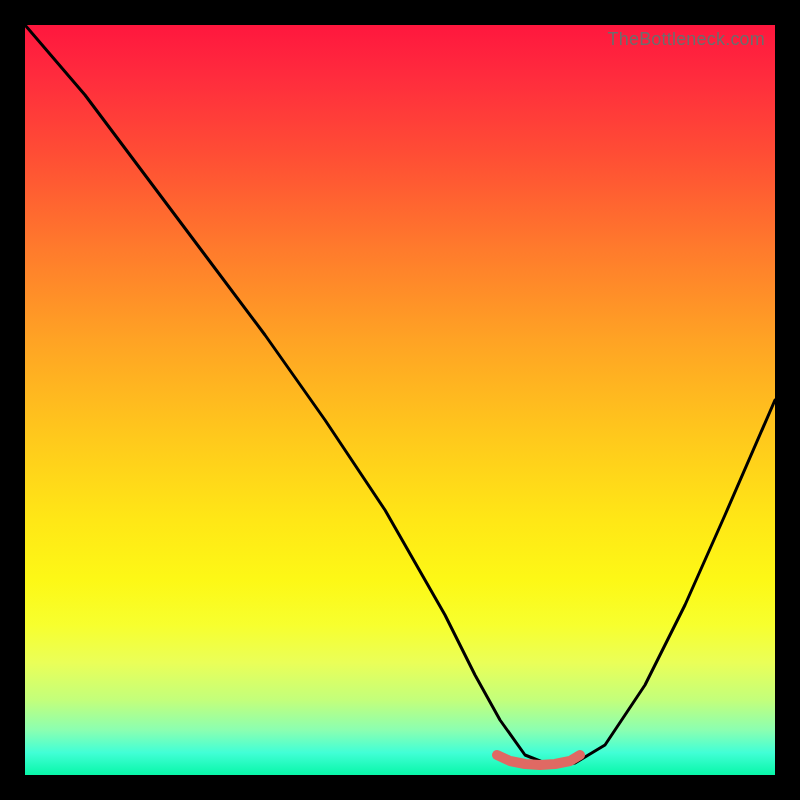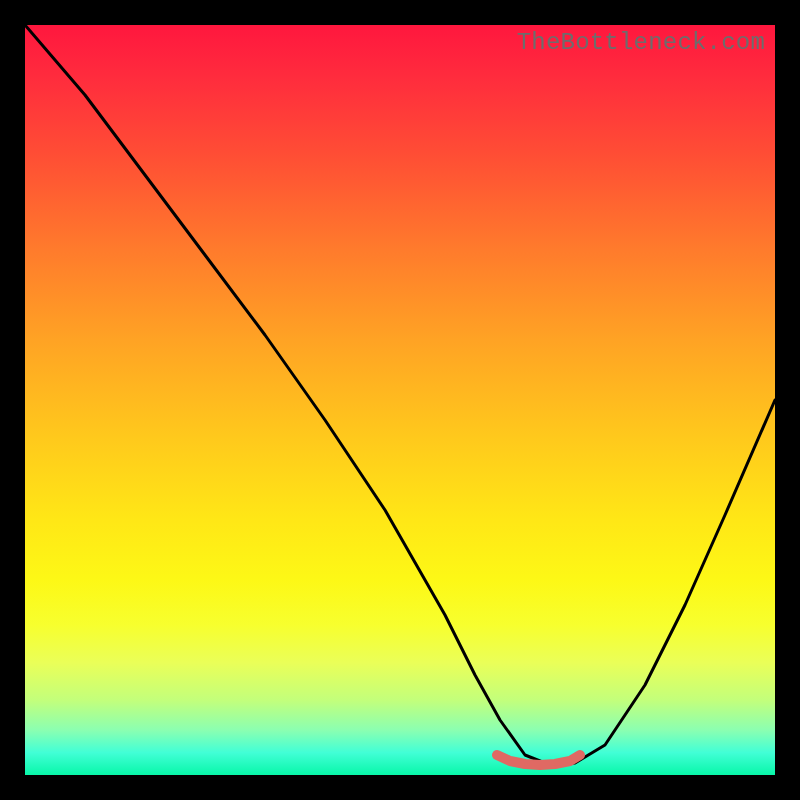--- a/index.html
+++ b/index.html
@@ -30,22 +30,22 @@
       #c3ff7b 90%,
       #8bffb1 94%,
       #42ffd6 97%,
       #08f7a9 100%
     );
   }
   .watermark {
     position: absolute;
     top: 4px;
     right: 10px;
-    font-family: Liberation Mono, monospace;
-    font-size: 24px;
+    font-family: Liberation Sans, sans-serif;
+    font-size: 18px;
     color: #6d6d6d;
     letter-spacing: 0.2px;
   }
   svg.curve {
     position: absolute;
     left: 0; top: 0;
     width: 750px; height: 750px;
   }
 </style>
 </head>

